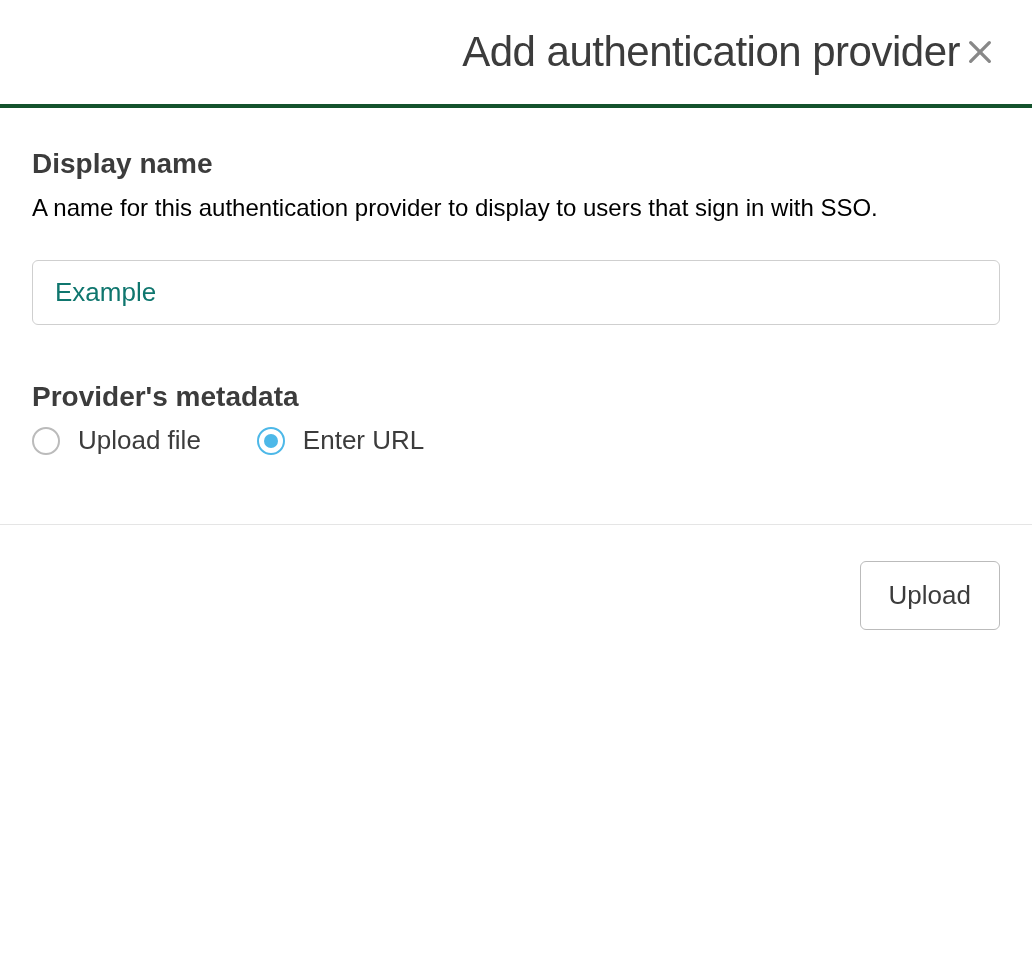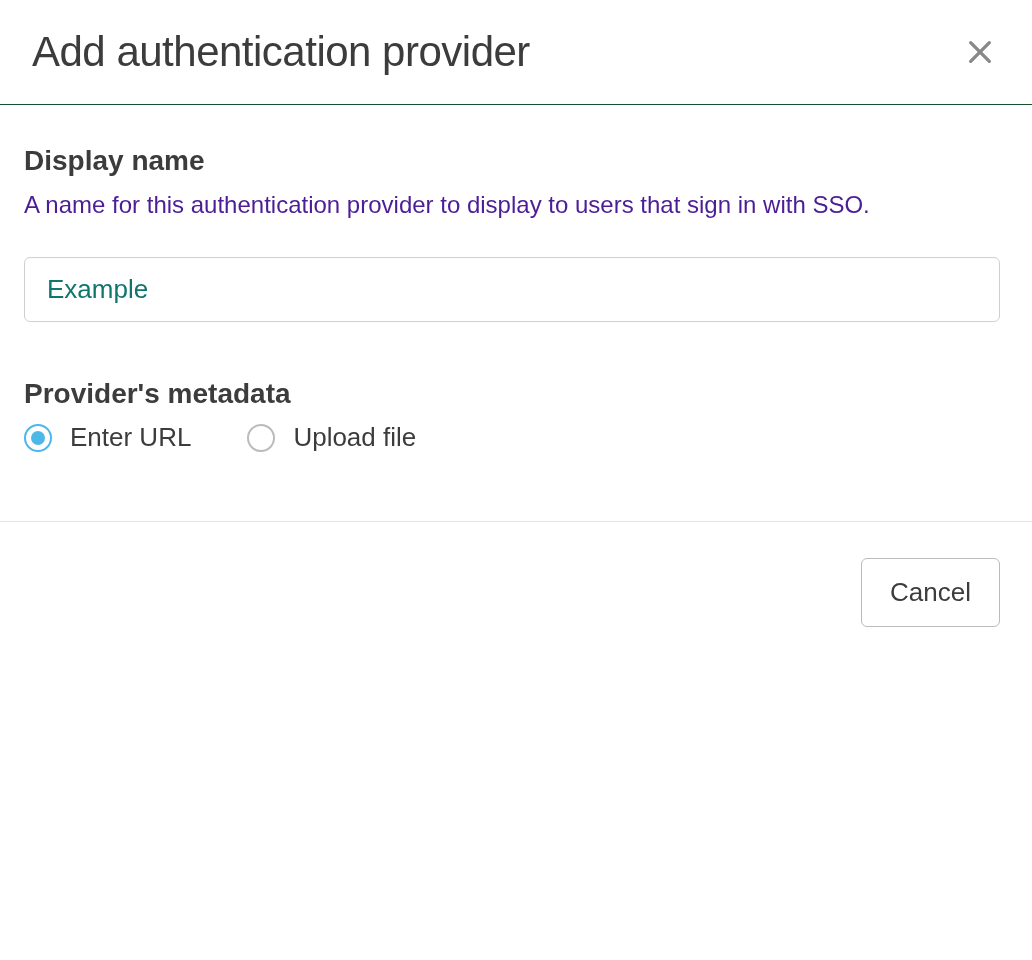--- a/index.html
+++ b/index.html
@@ -9,24 +9,24 @@
     }
     body {
       font-family: -apple-system, BlinkMacSystemFont, "Segoe UI", Helvetica, Arial, sans-serif;
       background: #ffffff;
       color: #3c3c3c;
       width: 1032px;
       height: 960px;
     }
     .modal-header {
       display: flex;
-      justify-content: space-between;
+      justify-content: flex-end;
       align-items: center;
       padding: 28px 32px 28px 32px;
-      border-bottom: 1px solid #14532d;
+      border-bottom: 4px solid #14532d;
     }
     .modal-title {
       font-size: 42px;
       font-weight: 400;
       color: #3c3c3c;
       letter-spacing: -0.5px;
     }
     .close-btn {
       background: none;
       border: none;
@@ -35,35 +35,35 @@
       color: #888;
       display: flex;
       align-items: center;
       justify-content: center;
     }
     .close-btn svg {
       width: 32px;
       height: 32px;
     }
     .modal-body {
-      padding: 40px 32px 32px 24px;
+      padding: 40px 32px 32px 32px;
     }
     .section {
       margin-bottom: 56px;
     }
     .section-title {
       font-size: 28px;
       font-weight: 700;
       color: #3c3c3c;
       margin-bottom: 12px;
     }
     .section-desc {
       font-size: 24px;
       line-height: 1.35;
-      color: #4c1d95;
+      color: #000000;
       margin-bottom: 36px;
     }
     .text-input {
       width: 100%;
       font-size: 26px;
       padding: 16px 22px;
       border: 1px solid #cfcfcf;
       border-radius: 6px;
       color: #0f766e;
       background: #fff;
@@ -149,30 +149,30 @@
     <div class="section-title">Display name</div>
     <div class="section-desc">A name for this authentication provider to display to users that sign in with SSO.</div>
     <input type="text" class="text-input" value="Example" style="">
   </div>
 
   <div class="section" style="margin-bottom:16px;">
     <div class="section-title">Provider's metadata</div>
 
     <div class="radio-group">
       <div class="radio-option">
+        <span class="radio-circle"></span>
+        <span class="radio-label">Upload file</span>
+      </div>
+      <div class="radio-option">
         <span class="radio-circle selected">
           <span class="radio-dot"></span>
         </span>
         <span class="radio-label">Enter URL</span>
-      </div>
-      <div class="radio-option">
-        <span class="radio-circle"></span>
-        <span class="radio-label">Upload file</span>
       </div>
     </div>
 
   </div>
 
 </div>
 
 <div class="modal-footer">
-  <button class="btn btn-secondary">Cancel</button>
+  <button class="btn btn-secondary">Upload</button>
 </div>
 
 </body></html>

